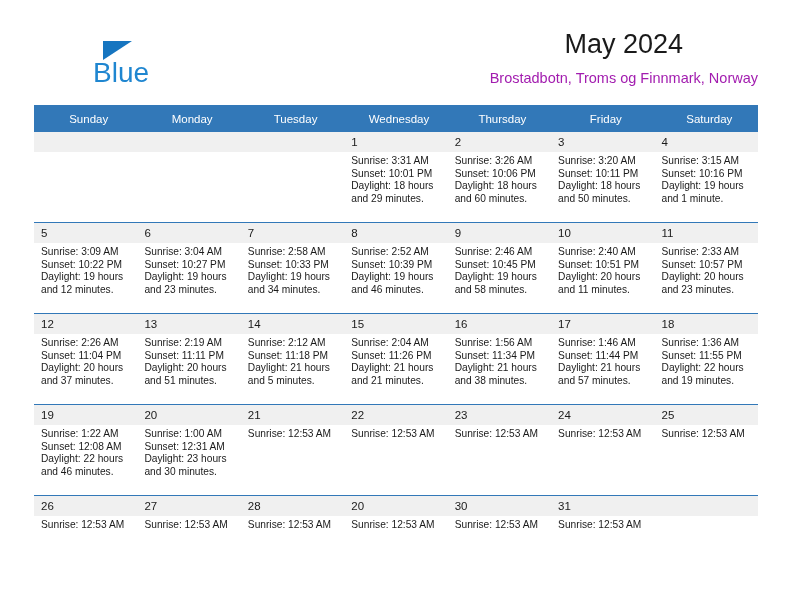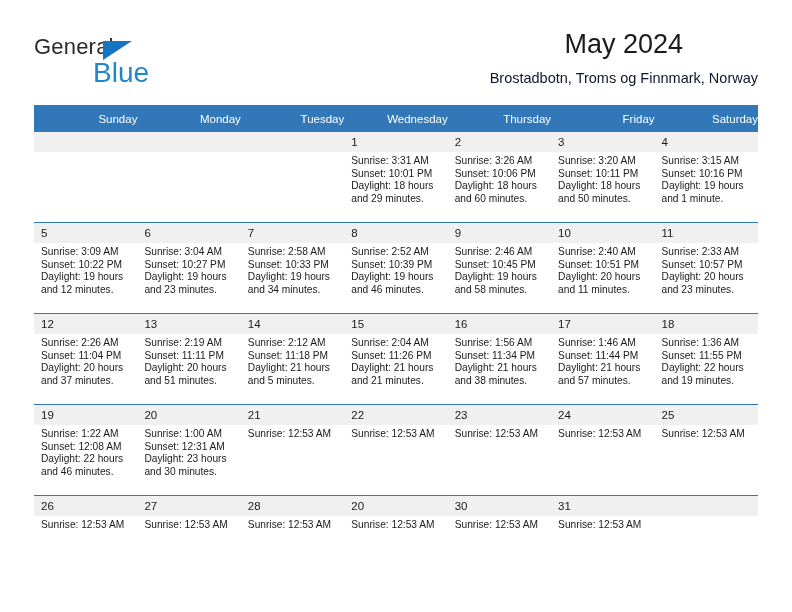--- a/index.html
+++ b/index.html
@@ -70,21 +70,21 @@
     text-align: center;
   }
   .cal-title {
     font-size: 27px;
     color: #1a1a1a;
     line-height: 32px;
     white-space: nowrap;
   }
   .cal-subtitle {
     font-size: 14.5px;
-    color: #0f172a;
+    color: #a21caf;
     line-height: 20px;
     margin-top: 8px;
     white-space: nowrap;
   }
 
   
   .calendar {
     position: absolute;
     left: 34px;
     top: 105px;
@@ -95,21 +95,21 @@
     table-layout: fixed;
     width: 724px;
   }
   table.cal col { width: 103.43px; }
 
   thead th {
     background: #3278b8;
     color: #ffffff;
     font-size: 11.5px;
     font-weight: normal;
-    text-align: right;
+    text-align: center;
     padding: 5px 0 5px 6px;
     height: 17px;
     line-height: 14px;
   }
 
   td.daycell {
     vertical-align: top;
     padding: 0;
     border-top: 1.5px solid #3278b8;
     height: 90px;
@@ -135,21 +135,20 @@
   .blankcell .details { visibility: hidden; }
 </style>
 </head>
 <body>
 
 <div class="page">
 
   <div class="header">
 
     <div class="brand">
-      <span class="brand-general">General</span>
       <span class="brand-tri"></span>
       <span class="brand-blue">Blue</span>
     </div>
 
     <div class="title-block">
       <div class="cal-title">May 2024</div>
       <div class="cal-subtitle">Brostadbotn, Troms og Finnmark, Norway</div>
     </div>
 
   </div>

